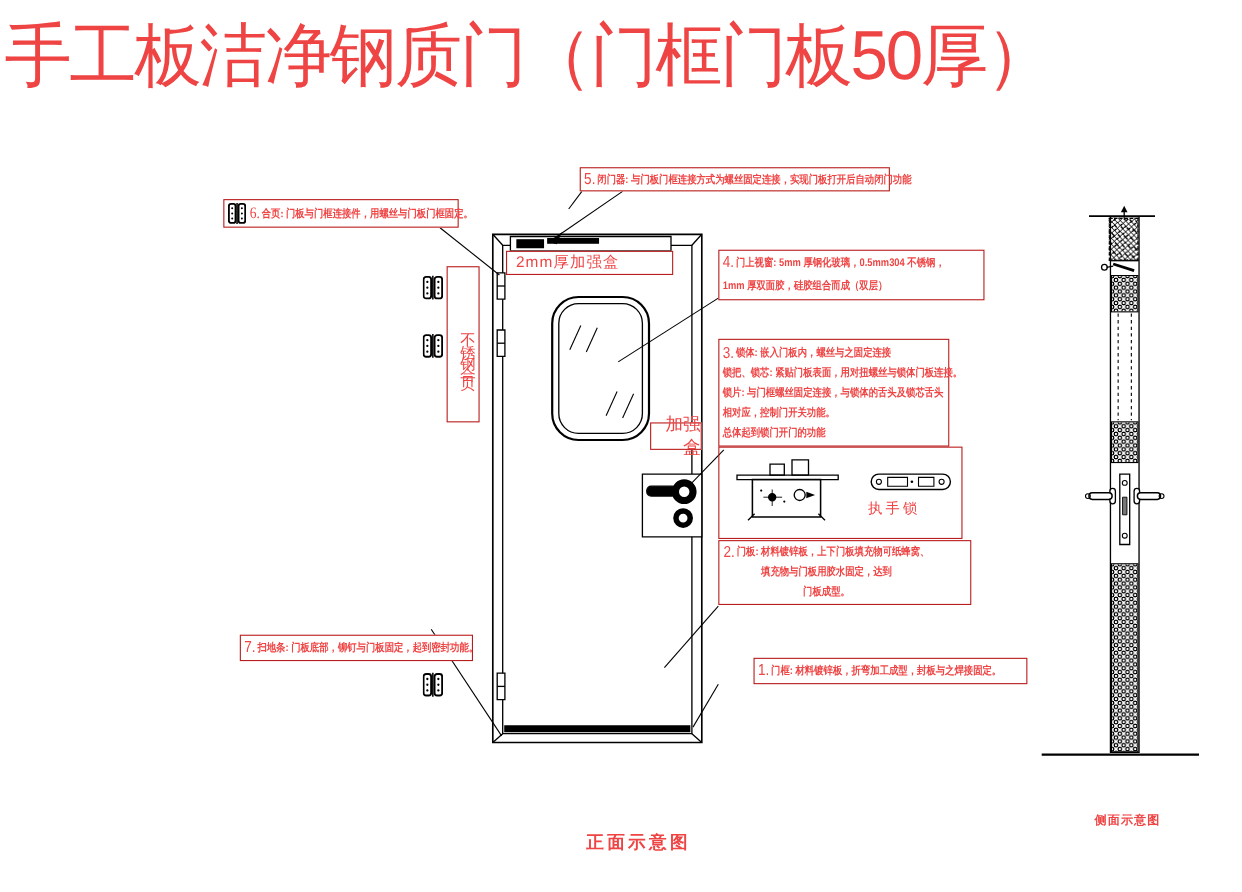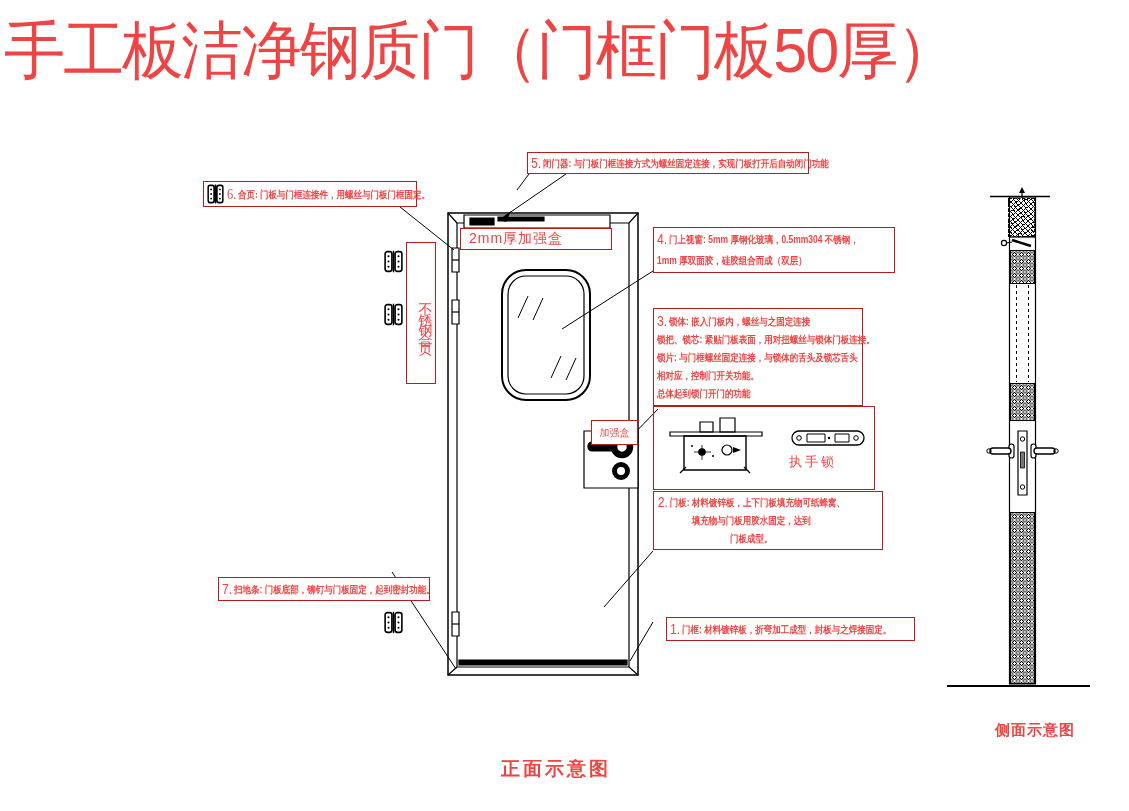--- a/index.html
+++ b/index.html
@@ -8,26 +8,26 @@
   .abs{position:absolute;}
   .box{position:absolute;border:1px solid #b91c1c;background:#fff;box-sizing:border-box;}
   .callout{display:flex;align-items:center;padding:0 3px;}
   .callout-col{display:flex;flex-direction:column;justify-content:center;padding:1px 3px;}
   .ct{font-weight:bold;font-size:10px;white-space:nowrap;transform:scaleX(0.85);
       transform-origin:0 50%;line-height:18px;}
   .num{font-size:14.5px;font-weight:400;margin-right:2px;vertical-align:-1px;}
   #title{left:4px;top:8px;font-size:63px;font-weight:400;white-space:nowrap;
          letter-spacing:-2px;transform:scaleX(0.97);transform-origin:0 0;}
   .cap{position:absolute;font-weight:bold;}
-  #cap-front{left:501px;top:756px;font-size:19px;letter-spacing:3px;}
-  #cap-side{left:995px;top:721px;font-size:15px;letter-spacing:1px;}
+  #cap-front{left:533px;top:756px;font-size:16px;letter-spacing:3px;}
+  #cap-side{left:995px;top:738px;font-size:11px;letter-spacing:1px;}
   #reinforce-top{left:460px;top:228px;width:152px;height:22px;display:flex;
                  align-items:center;padding-left:8px;font-size:14px;letter-spacing:1px;}
-  #reinforce-lock{left:591px;top:420px;width:47px;height:25px;display:flex;
-                  align-items:center;justify-content:center;font-size:10px;text-align:right;}
+  #reinforce-lock{left:591px;top:384px;width:47px;height:25px;display:flex;
+                  align-items:center;justify-content:center;font-size:16px;text-align:right;}
   #handle-lock-label{left:789px;top:453px;font-size:13px;letter-spacing:3px;}
   #vhinge{left:406px;top:242px;width:30px;height:142px;display:flex;justify-content:center;
           writing-mode:vertical-rl;text-orientation:upright;font-size:14px;
           letter-spacing:10px;padding-top:8px;}
   .hc{position:absolute;border:1.4px solid #000;background-color:#fff;box-sizing:border-box;
       background-image:
         radial-gradient(circle,transparent 1.1px,#000 1.3px,#000 2.1px,transparent 2.3px),
         radial-gradient(circle,transparent 1.1px,#000 1.3px,#000 2.1px,transparent 2.3px);
       background-size:7px 7px;background-position:0 0,3.5px 3.5px;}
   .scribble{position:absolute;border:1px dashed #000;background-color:#fff;box-sizing:border-box;
@@ -196,21 +196,21 @@
   </div>
 
   <div class="box" style="left:653px;top:406px;width:222px;height:84px;background:transparent;"></div>
 
   <div class="box callout-col" style="left:653px;top:491px;width:230px;height:59px;text-align:center;">
     <div class="ct"><span class="num">2.</span><span>门板: 材料镀锌板，上下门板填充物可纸蜂窝、</span></div>
     <div class="ct">填充物与门板用胶水固定，达到</div>
     <div class="ct">门板成型。</div>
   </div>
 
-  <div class="box callout" style="left:666px;top:598px;width:249px;height:24px;margin-top:19px;">
+  <div class="box callout" style="left:685px;top:598px;width:249px;height:24px;">
     <div class="ct"><span class="num">1.</span><span>门框: 材料镀锌板，折弯加工成型，封板与之焊接固定。</span></div>
   </div>
 
   <div class="box callout" style="left:218px;top:548px;width:212px;height:24px;margin-top:29px;">
     <div class="ct"><span class="num">7.</span><span>扫地条: 门板底部，铆钉与门板固定，起到密封功能。</span></div>
   </div>
 
   <div class="box" id="reinforce-top">2mm厚加强盒</div>
   <div class="box" id="reinforce-lock">加强盒</div>
   <div class="abs" id="handle-lock-label">执手锁</div>

